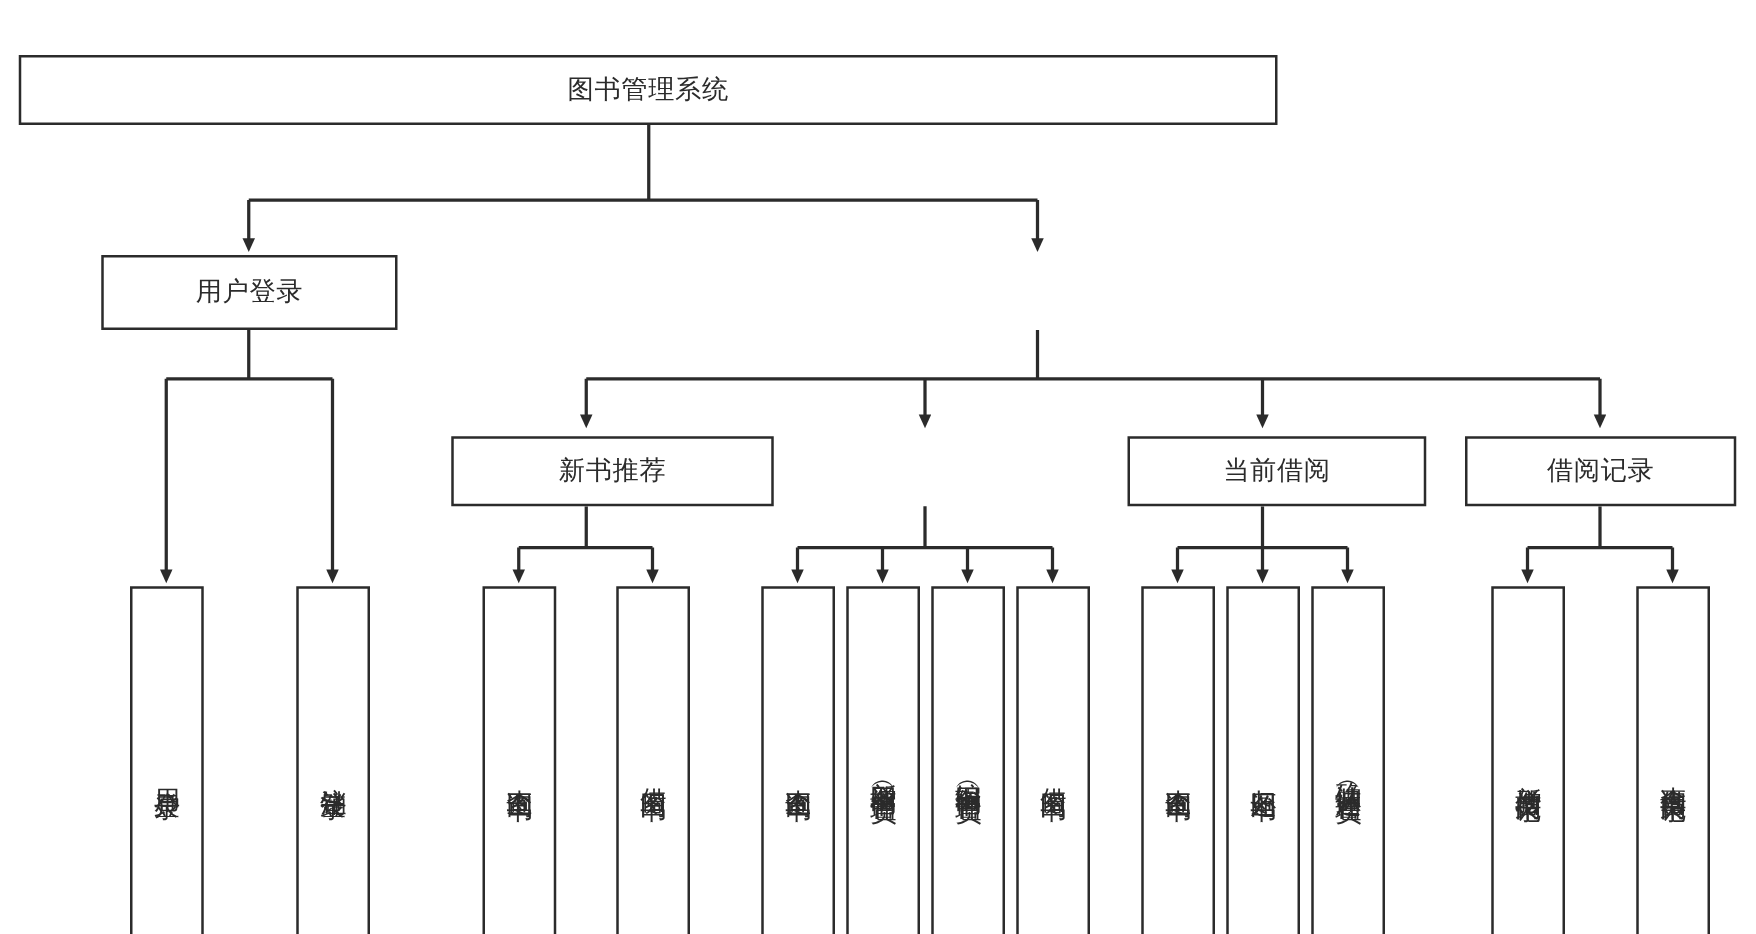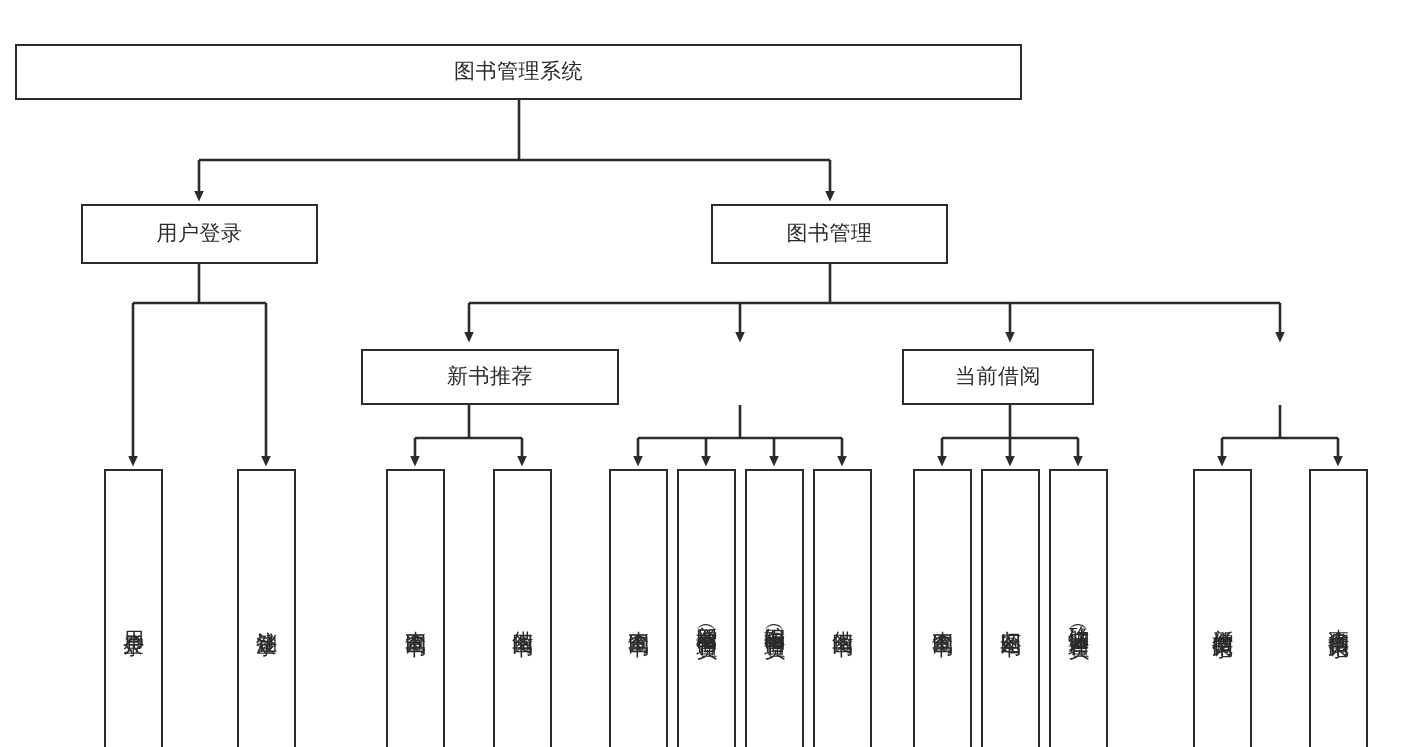--- a/index.html
+++ b/index.html
@@ -119,29 +119,29 @@
     </g>
   </svg>
 
   <div class="node horiz" style="left:15px; top:12px; width:1007px; height:56px;">
     <span>图书管理系统</span>
   </div>
 
   <div class="node horiz" style="left:81px; top:172px; width:237px; height:60px;">
     <span>用户登录</span>
   </div>
-  <div class="node horiz" style="left:711px; top:172px; width:237px; height:60px;">
-    <span>图书管理</span>
-  </div>
 
   <div class="node horiz" style="left:361px; top:317px; width:258px; height:56px;">
     <span>新书推荐</span>
   </div>
-  <div class="node horiz" style="left:902px; top:317px; width:192px; height:56px;">
+  <div class="node horiz" style="left:902px; top:317px; width:239px; height:56px;">
     <span>当前借阅</span>
+  </div>
+  <div class="node horiz" style="left:1172px; top:317px; width:217px; height:56px;">
+    <span>借阅记录</span>
   </div>
 
   <div class="node vert" style="left:104px; top:437px; width:59px; height:298px;">
     <span class="vtext">用户登录</span>
   </div>
   <div class="node vert" style="left:237px; top:437px; width:59px; height:298px;">
     <span class="vtext">注销登录</span>
   </div>
 
   <div class="node vert" style="left:386px; top:437px; width:59px; height:298px;">

